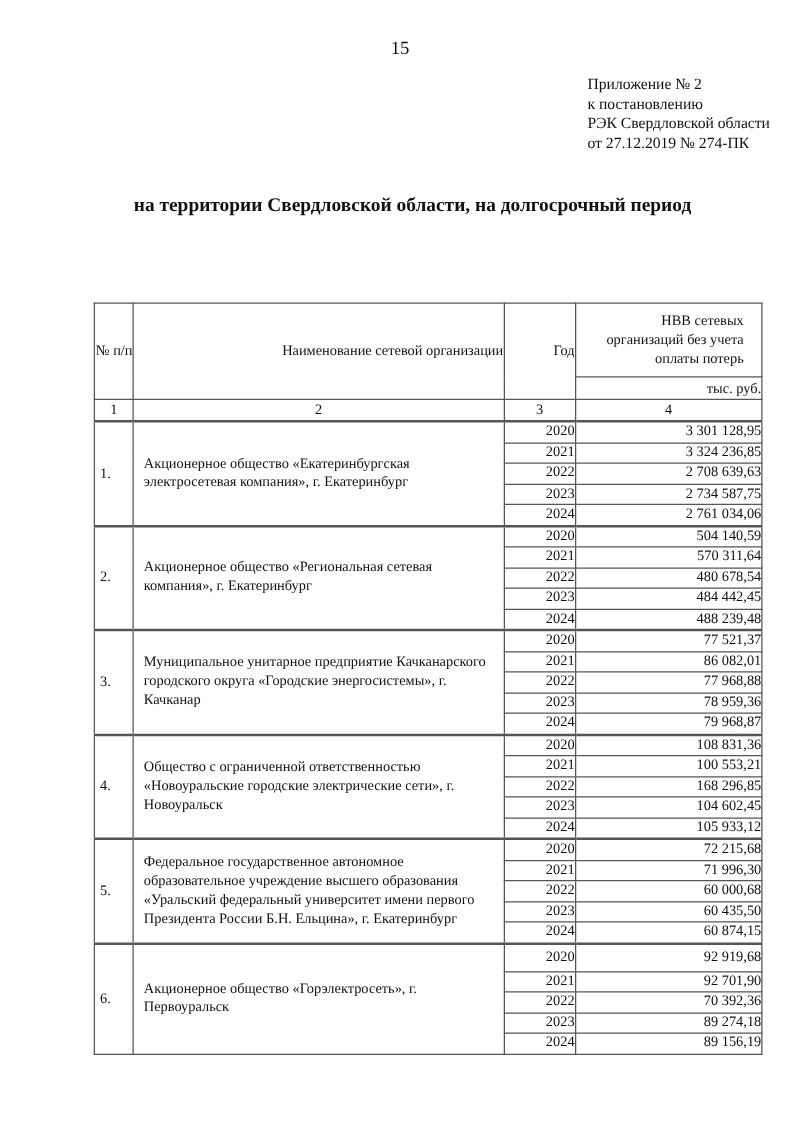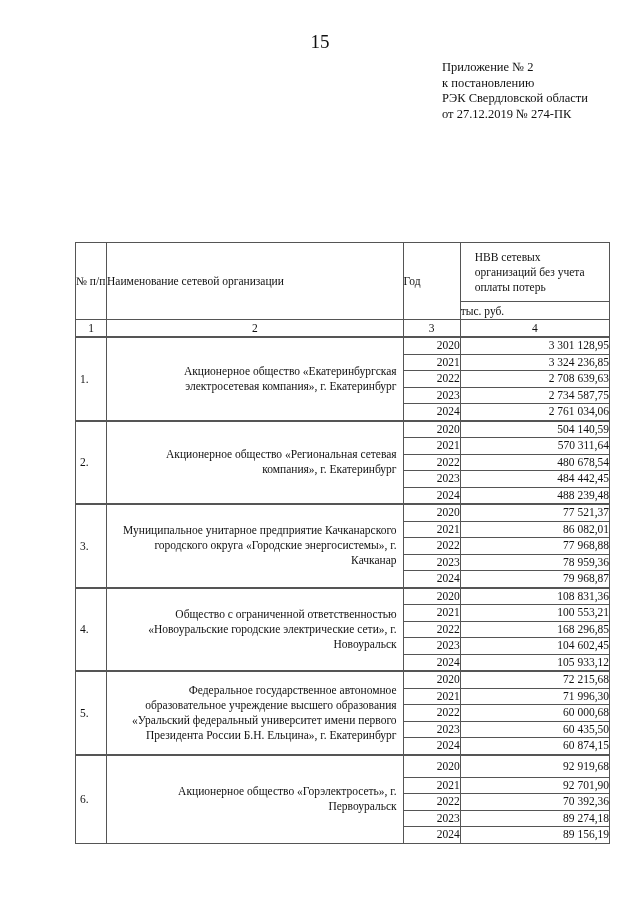--- a/index.html
+++ b/index.html
@@ -1,52 +1,53 @@
 <!DOCTYPE html>
 <html><head>
 <meta charset="utf-8">
 <style>
   html, body { margin: 0; padding: 0; background: #ffffff; }
   body { width: 640px; height: 905px; position: relative; overflow: hidden;
          font-family: "Liberation Serif", "DejaVu Serif", serif; color: #111; }
-  .page-number { position: absolute; top: 31px; left: 0; width: 640px; text-align: center; font-size: 19px; }
+  .page-number { position: absolute; top: 31px; left: 0; width: 640px; text-align: center; font-size: 15px; }
   .appendix { position: absolute; top: 60px; left: 442px; font-size: 12.5px; line-height: 15.5px; }
-  .appendix div { white-space: nowrap; }
+  .appendix div { white-space: nowrap; margin-left: 28px; }
   .title { position: absolute; top: 155px; left: 60px; width: 540px; text-align: center;
            font-weight: bold; font-size: 15.5px; line-height: 19px; }
   table.nvv { position: absolute; top: 242px; left: 75px; width: 535px; border-collapse: collapse;
               font-size: 11.5px; }
   table.nvv td, table.nvv th { border: 1px solid #555; padding: 0; font-weight: normal; }
   .c-num { width: 31px; }
   .c-name { width: 296px; }
   .c-year { width: 57px; }
   .c-val { width: 149px; }
-  .hdr th { text-align: left; vertical-align: middle; margin-top: 48px; }
+  .hdr th { text-align: right; vertical-align: middle; margin-top: 48px; }
   .hdr-main { height: 58px; line-height: 15px; }
   .hdr-unit { height: 17px; }
   .colnums td { text-align: center; height: 16px; border-top: 2px solid #555; }
   td.num { vertical-align: middle; padding-left: 4px !important; }
-  td.name { vertical-align: middle; padding: 0 6px 0 8px !important; line-height: 15px; text-align: right; }
+  td.name { vertical-align: middle; padding: 0 6px 0 8px !important; line-height: 15px; }
   td.year, td.val { text-align: right; height: 15.5px; line-height: 15px; }
   tr.tall td.year, tr.tall td.val { height: 21px; }
   tr.group-start td { border-top: 2px solid #555; }
 </style>
 </head>
 <body>
 
 <div class="page-number">15</div>
 
 <div class="appendix">
   <div>Приложение № 2</div>
   <div>к постановлению</div>
   <div>РЭК Свердловской области</div>
   <div>от 27.12.2019 № 274-ПК</div>
 </div>
 
 <div class="title">
+  <div>на территории Свердловской области, на долгосрочный период</div>
 </div>
 
 <table class="nvv">
   <colgroup>
     <col class="c-num">
       <col class="c-name">
       <col class="c-year">
       <col class="c-val">
   </colgroup>
   <thead>

